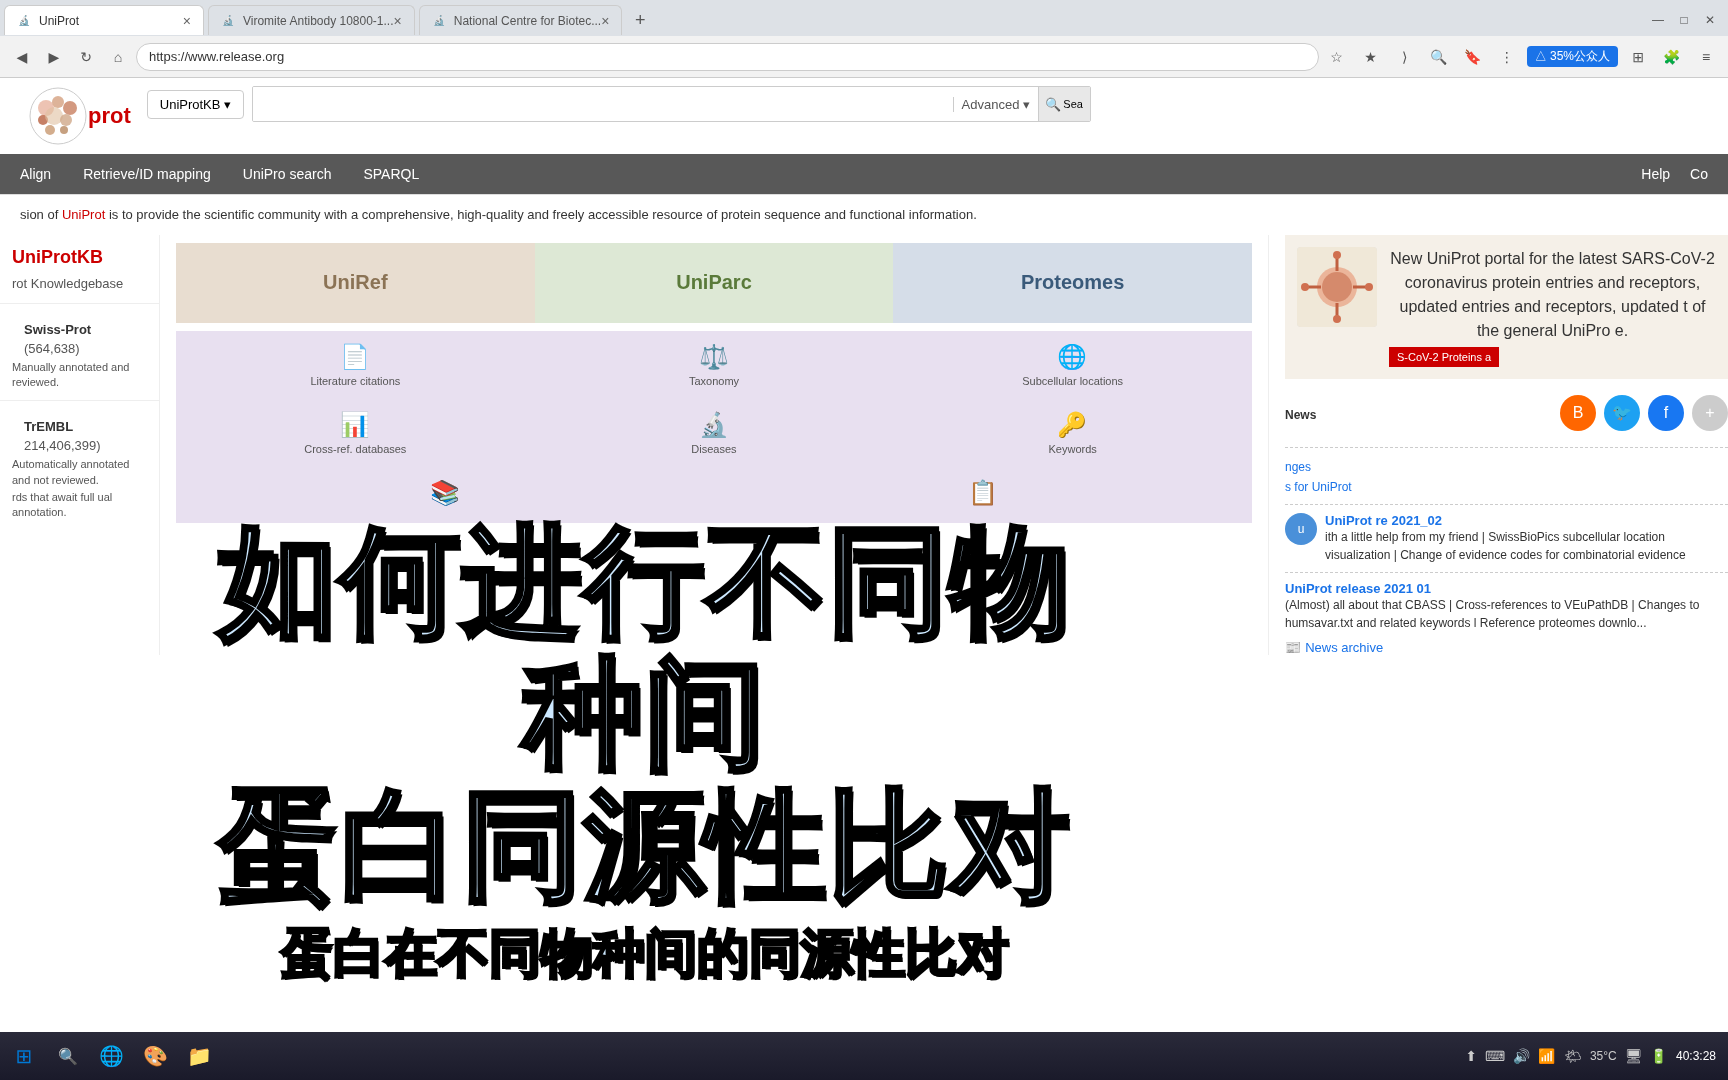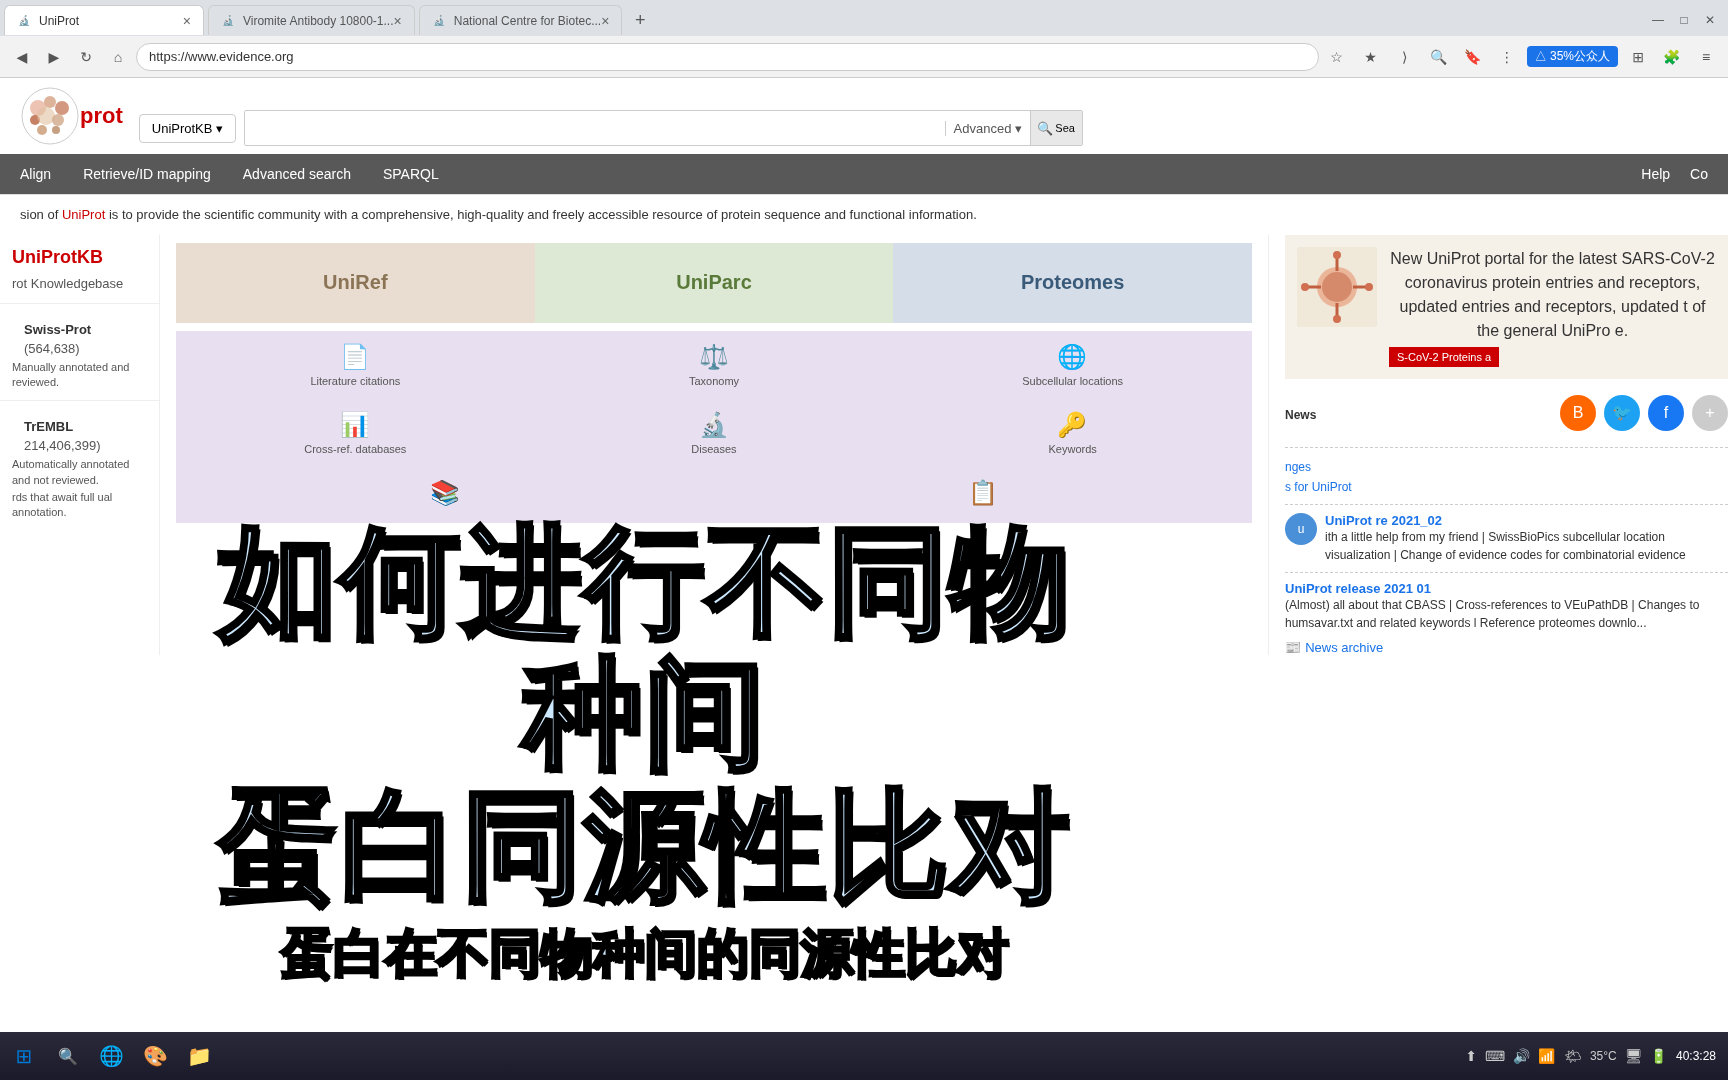--- a/index.html
+++ b/index.html
@@ -20,21 +20,21 @@
     .nav-btn { width: 28px; height: 28px; border: none; background: none; cursor: pointer; font-size: 14px; color: #555; display: flex; align-items: center; justify-content: center; }
     .nav-btn:disabled { color: #bbb; cursor: default; }
     .address-bar { flex: 1; height: 28px; border: 1px solid #ccc; border-radius: 14px; background: #fff; display: flex; align-items: center; padding: 0 12px; font-size: 13px; color: #333; }
     .address-bar span { flex: 1; }
     .toolbar-right { display: flex; align-items: center; gap: 6px; }
     .toolbar-icon { width: 28px; height: 28px; display: flex; align-items: center; justify-content: center; font-size: 14px; color: #555; cursor: pointer; }
     .user-info { background: #1a73e8; color: #fff; border-radius: 4px; padding: 2px 8px; font-size: 12px; cursor: pointer; }
 
     
     .uniprot-header { background: #fff; border-bottom: 1px solid #ddd; }
-    .uniprot-top { display: flex; align-items: flex-end; padding: 8px 20px; gap: 16px; background: #fff; }
+    .uniprot-top { display: flex; align-items: flex-start; padding: 8px 28px; gap: 16px; background: #fff; }
     .logo-area { display: flex; align-items: center; }
     .logo-text { font-size: 22px; font-weight: bold; color: #c00; }
     .search-area { flex: 1; display: flex; align-items: center; gap: 8px; }
     .search-dropdown { background: #fff; border: 1px solid #ccc; border-radius: 4px; padding: 6px 12px; font-size: 13px; cursor: pointer; display: flex; align-items: center; gap: 4px; }
 
     .uniprot-nav { display: flex; align-items: center; background: #585858; padding: 0 20px; height: 40px; gap: 32px; }
     .nav-link { color: #fff; font-size: 14px; text-decoration: none; cursor: pointer; }
     .nav-right { margin-left: auto; display: flex; gap: 20px; }
 
     
@@ -129,21 +129,21 @@
       <div class="tab-icon">✕</div>
     </div>
   </div>
 
   <div class="toolbar">
     <button class="nav-btn">◀</button>
     <button class="nav-btn">▶</button>
     <button class="nav-btn">↻</button>
     <button class="nav-btn">⌂</button>
     <div class="address-bar">
-      <span>https://www.evidence.org</span>
+      <span>https://www.release.org</span>
     </div>
     <div class="toolbar-right">
       <div class="toolbar-icon">☆</div>
       <div class="toolbar-icon">★</div>
       <div class="toolbar-icon">⟩</div>
       <div class="toolbar-icon">🔍</div>
       <div class="toolbar-icon">🔖</div>
       <div class="toolbar-icon">⋮</div>
       <div class="user-info">
         <span>△ 35%公众人</span>
@@ -182,21 +182,21 @@
         </div>
         <button style="width:52px;height:34px;background:#e8e8e8;border:none;border-left:1px solid #ccc;cursor:pointer;font-size:13px;display:flex;align-items:center;justify-content:center;gap:2px;">
           🔍<span style="font-size:11px;">Sea</span>
         </button>
       </div>
     </div>
   </div>
   <div class="uniprot-nav">
     <a class="nav-link">Align</a>
     <a class="nav-link">Retrieve/ID mapping</a>
-    <a class="nav-link">Advanced search</a>
+    <a class="nav-link">UniPro search</a>
     <a class="nav-link">SPARQL</a>
     <div class="nav-right">
       <a class="nav-link">Help</a>
       <a class="nav-link">Co</a>
     </div>
   </div>
 </div>
 
 <div class="mission-text">
   <span>sion of </span><a style="color:#c00;text-decoration:none;">UniProt</a><span> is to provide the scientific community with a comprehensive, high-quality and freely accessible resource of protein sequence and functional information.</span>

